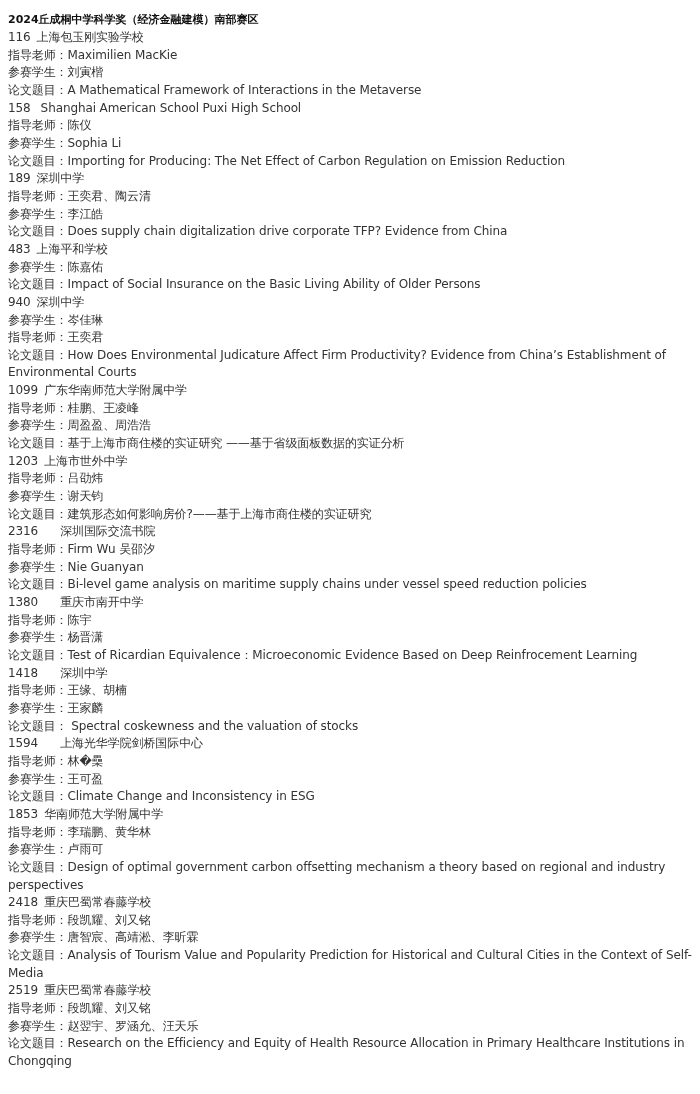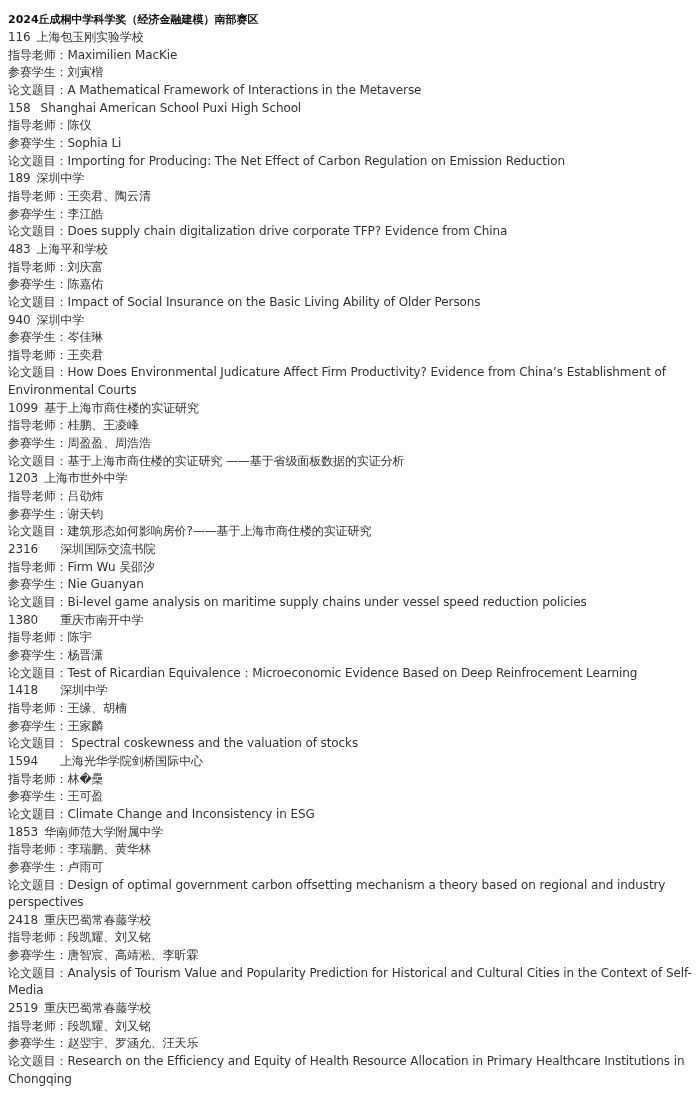--- a/index.html
+++ b/index.html
@@ -71,23 +71,20 @@
     <div class="line">
       <span>论文题目：</span><span>Does supply chain digitalization drive corporate TFP?  Evidence from China</span>
     </div>
   </div>
 
   <div class="entry">
     <div class="line entry-head">
       <span class="num">483</span><span>上海平和学校</span>
     </div>
     <div class="line">
-      <span>指导老师：</span><span>刘庆富</span>
-    </div>
-    <div class="line">
       <span>参赛学生：</span><span>陈嘉佑</span>
     </div>
     <div class="line">
       <span>论文题目：</span><span>Impact of Social Insurance on the Basic Living Ability of Older Persons</span>
     </div>
   </div>
 
   <div class="entry">
     <div class="line entry-head">
       <span class="num">940</span><span>深圳中学</span>
@@ -98,21 +95,21 @@
     <div class="line">
       <span>指导老师：</span><span>王奕君</span>
     </div>
     <div class="line">
       <span>论文题目：</span><span>How Does Environmental Judicature Affect Firm Productivity?  Evidence from China’s Establishment of Environmental Courts</span>
     </div>
   </div>
 
   <div class="entry">
     <div class="line entry-head">
-      <span class="num">1099</span><span>基于上海市商住楼的实证研究</span>
+      <span class="num">1099</span><span>广东华南师范大学附属中学</span>
     </div>
     <div class="line">
       <span>指导老师：</span><span>桂鹏、王凌峰</span>
     </div>
     <div class="line">
       <span>参赛学生：</span><span>周盈盈、周浩浩</span>
     </div>
     <div class="line">
       <span>论文题目：</span><span>基于上海市商住楼的实证研究 ——基于省级面板数据的实证分析</span>
     </div>

